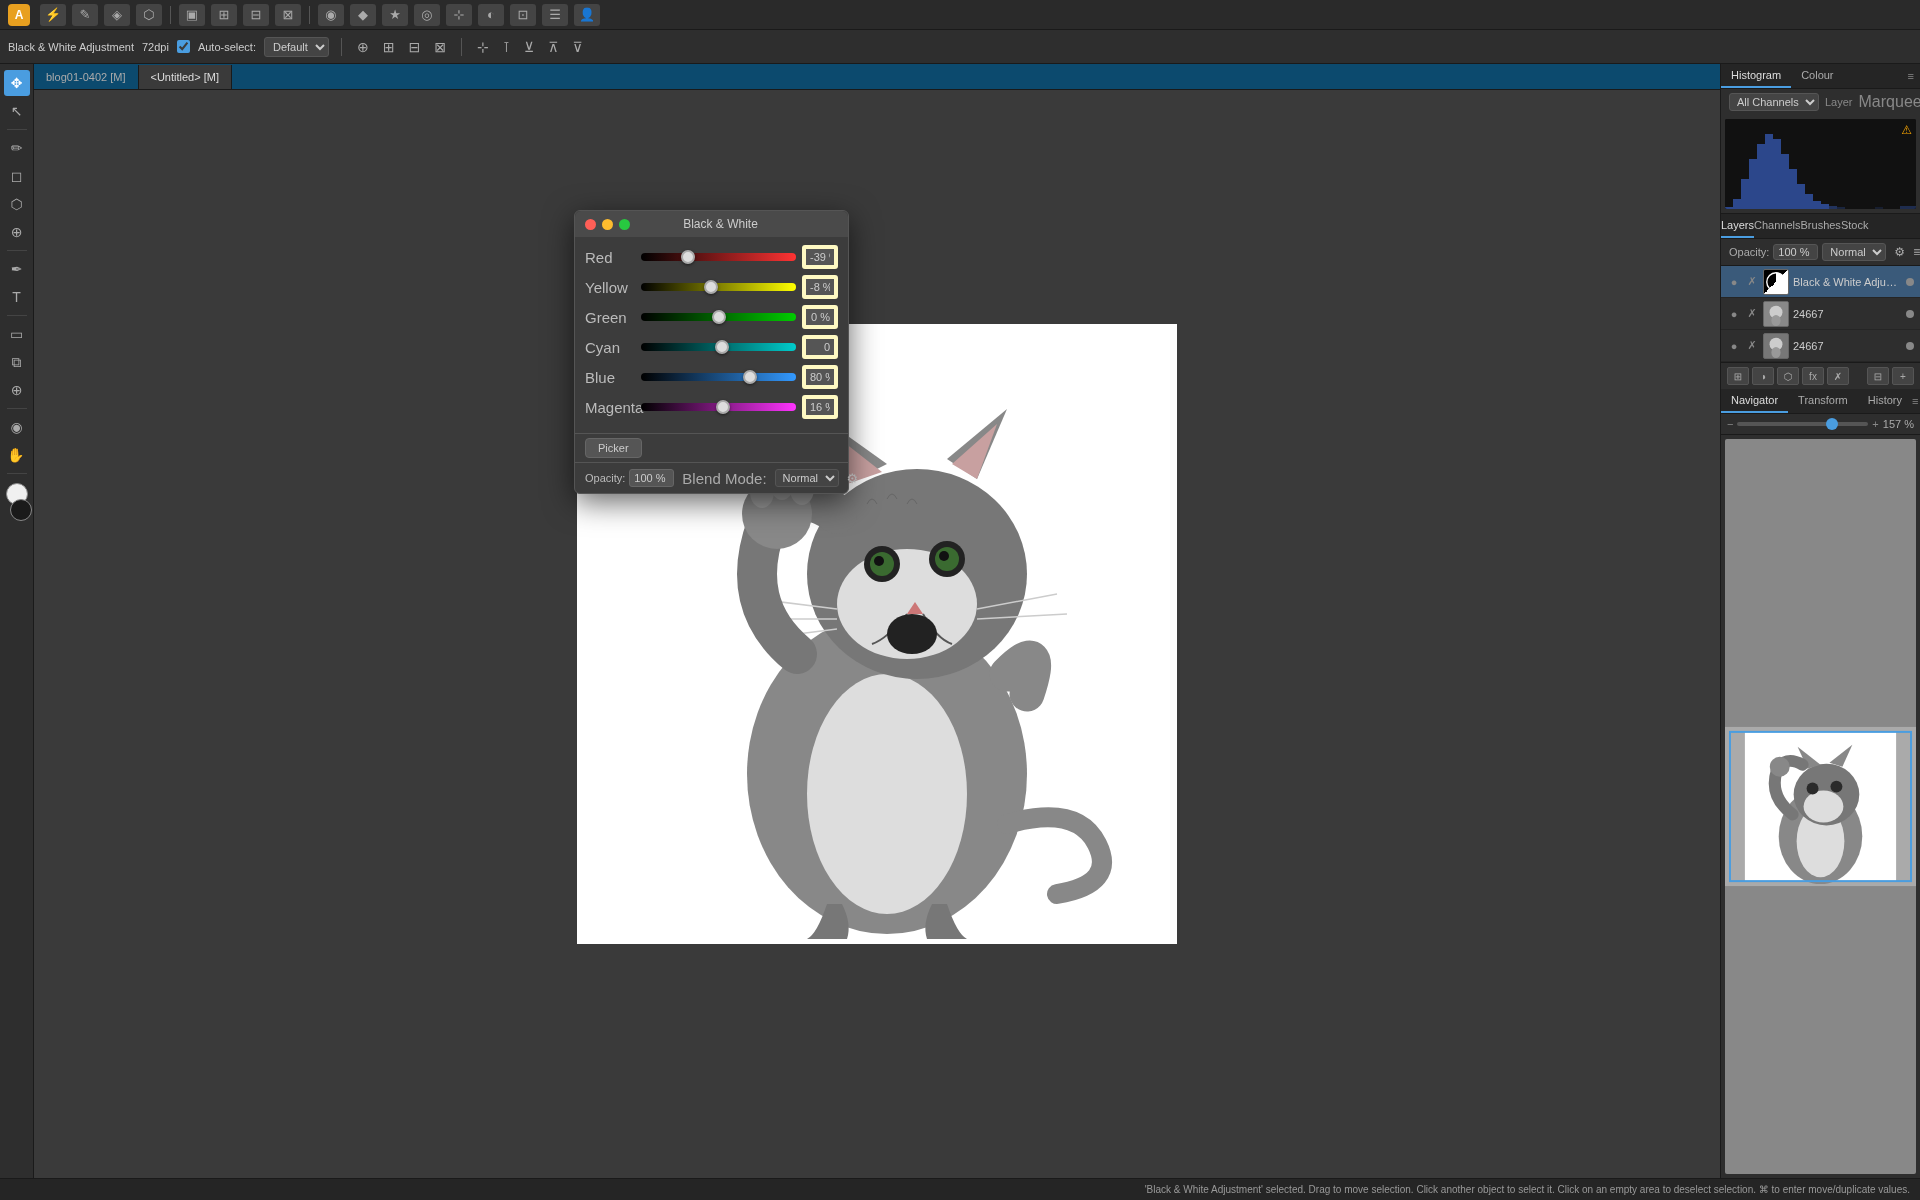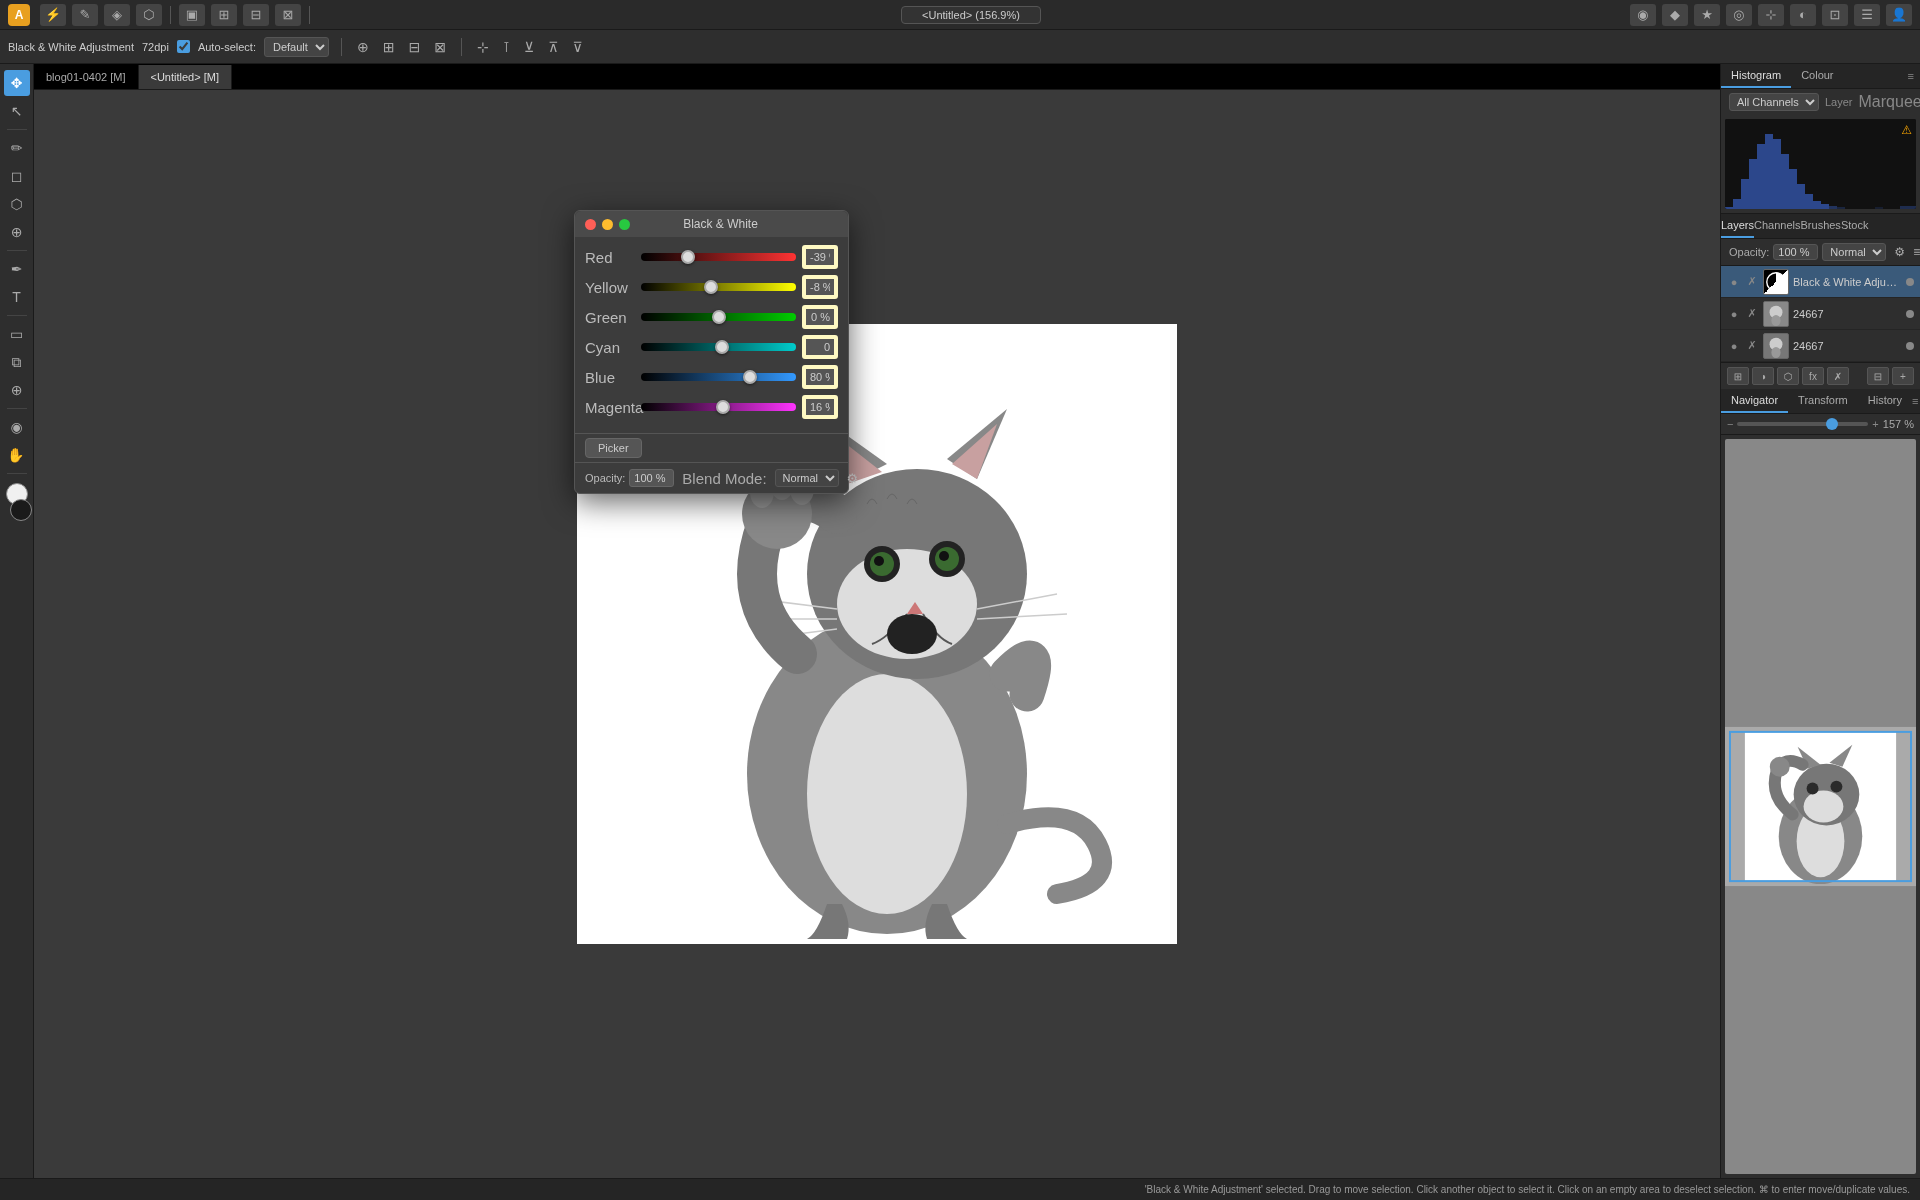--- a/index.html
+++ b/index.html
@@ -130,21 +130,21 @@
     .canvas-area {
       flex: 1;
       display: flex;
       flex-direction: column;
       background: #3a3a3a;
       overflow: hidden;
       position: relative;
     }
     .canvas-tabs {
       height: 26px;
-      background: #000000;
+      background: #0c4a6e;
       display: flex;
       align-items: flex-end;
       border-bottom: 1px solid #1a1a1a;
     }
     .canvas-tab {
       padding: 4px 12px;
       font-size: 11px;
       color: #aaa;
       cursor: pointer;
       border-right: 1px solid #1a1a1a;
@@ -496,23 +496,20 @@
   <div class="menubar-icon">⚡</div>
   <div class="menubar-icon">✎</div>
   <div class="menubar-icon">◈</div>
   <div class="menubar-icon">⬡</div>
   <div class="menubar-sep"></div>
   <div class="menubar-icon">▣</div>
   <div class="menubar-icon">⊞</div>
   <div class="menubar-icon">⊟</div>
   <div class="menubar-icon">⊠</div>
   <div class="menubar-sep"></div>
-  <div class="menubar-title">
-    <div class="menubar-title-box">&lt;Untitled&gt; (156.9%)</div>
-  </div>
   <div class="menubar-icon">◉</div>
   <div class="menubar-icon">◆</div>
   <div class="menubar-icon">★</div>
   <div class="menubar-icon">◎</div>
   <div class="menubar-icon">⊹</div>
   <div class="menubar-icon">◐</div>
   <div class="menubar-icon">⊡</div>
   <div class="menubar-icon">☰</div>
   <div class="menubar-icon">👤</div>
 </div>

